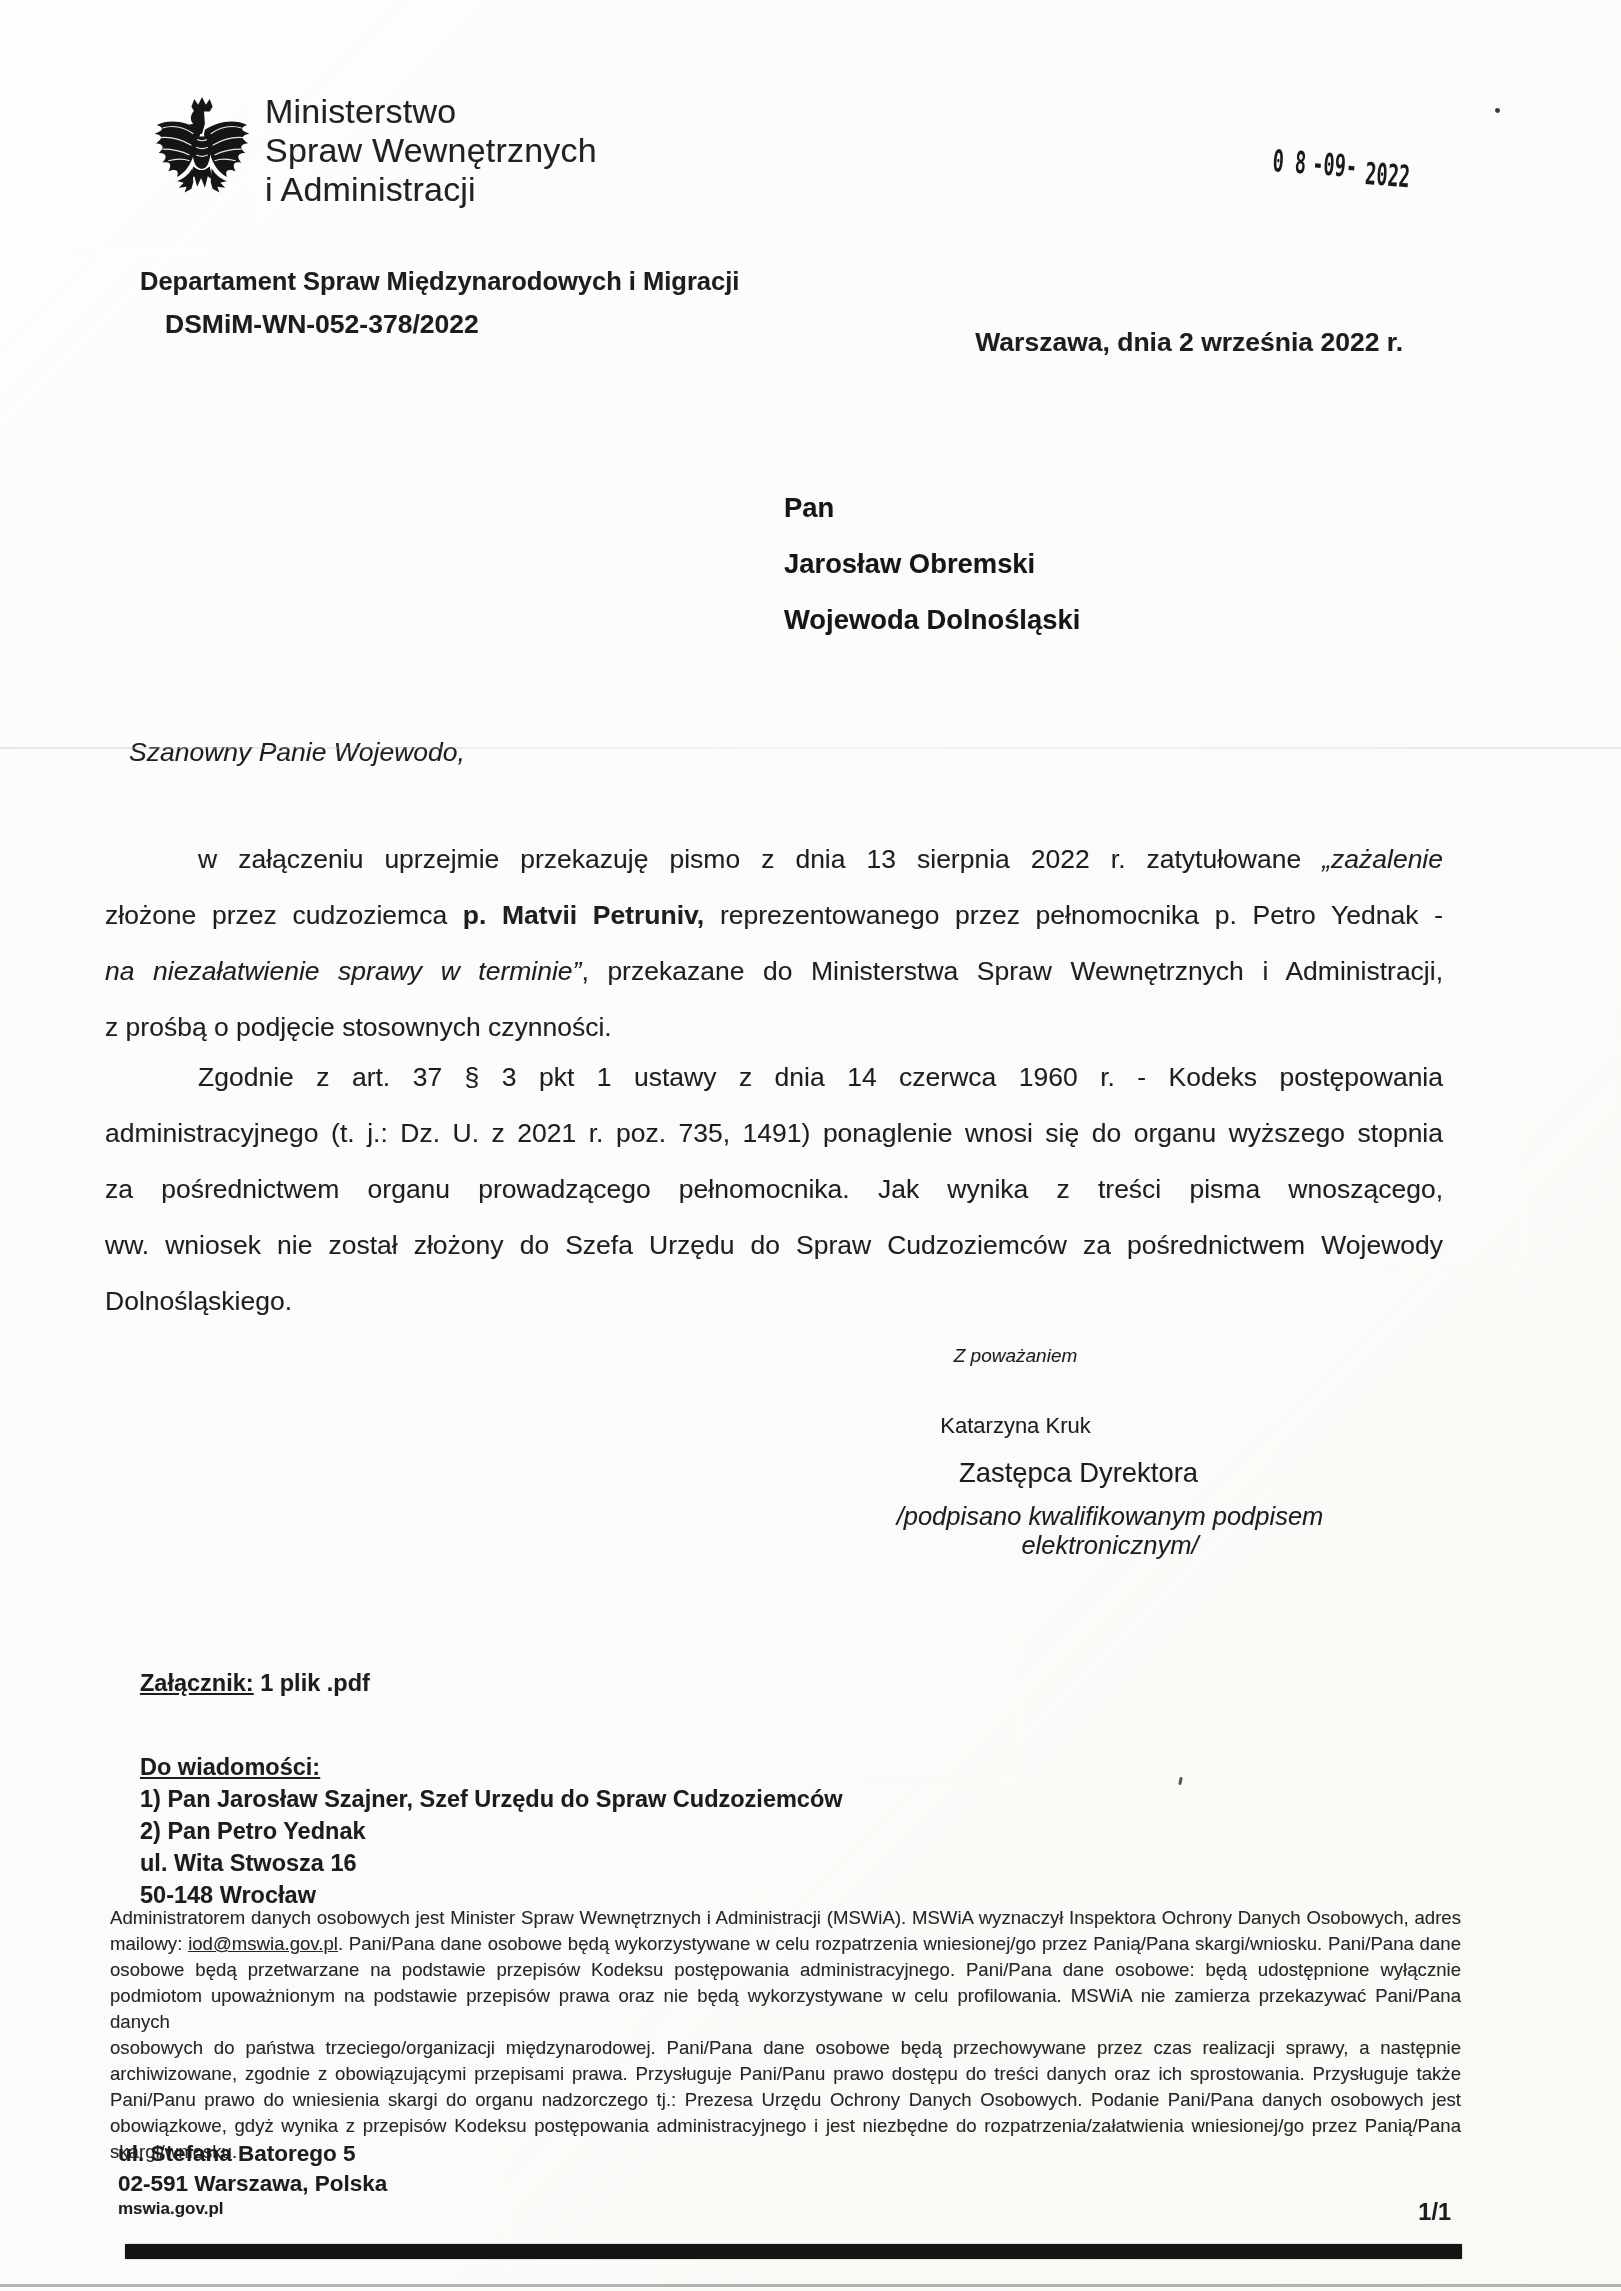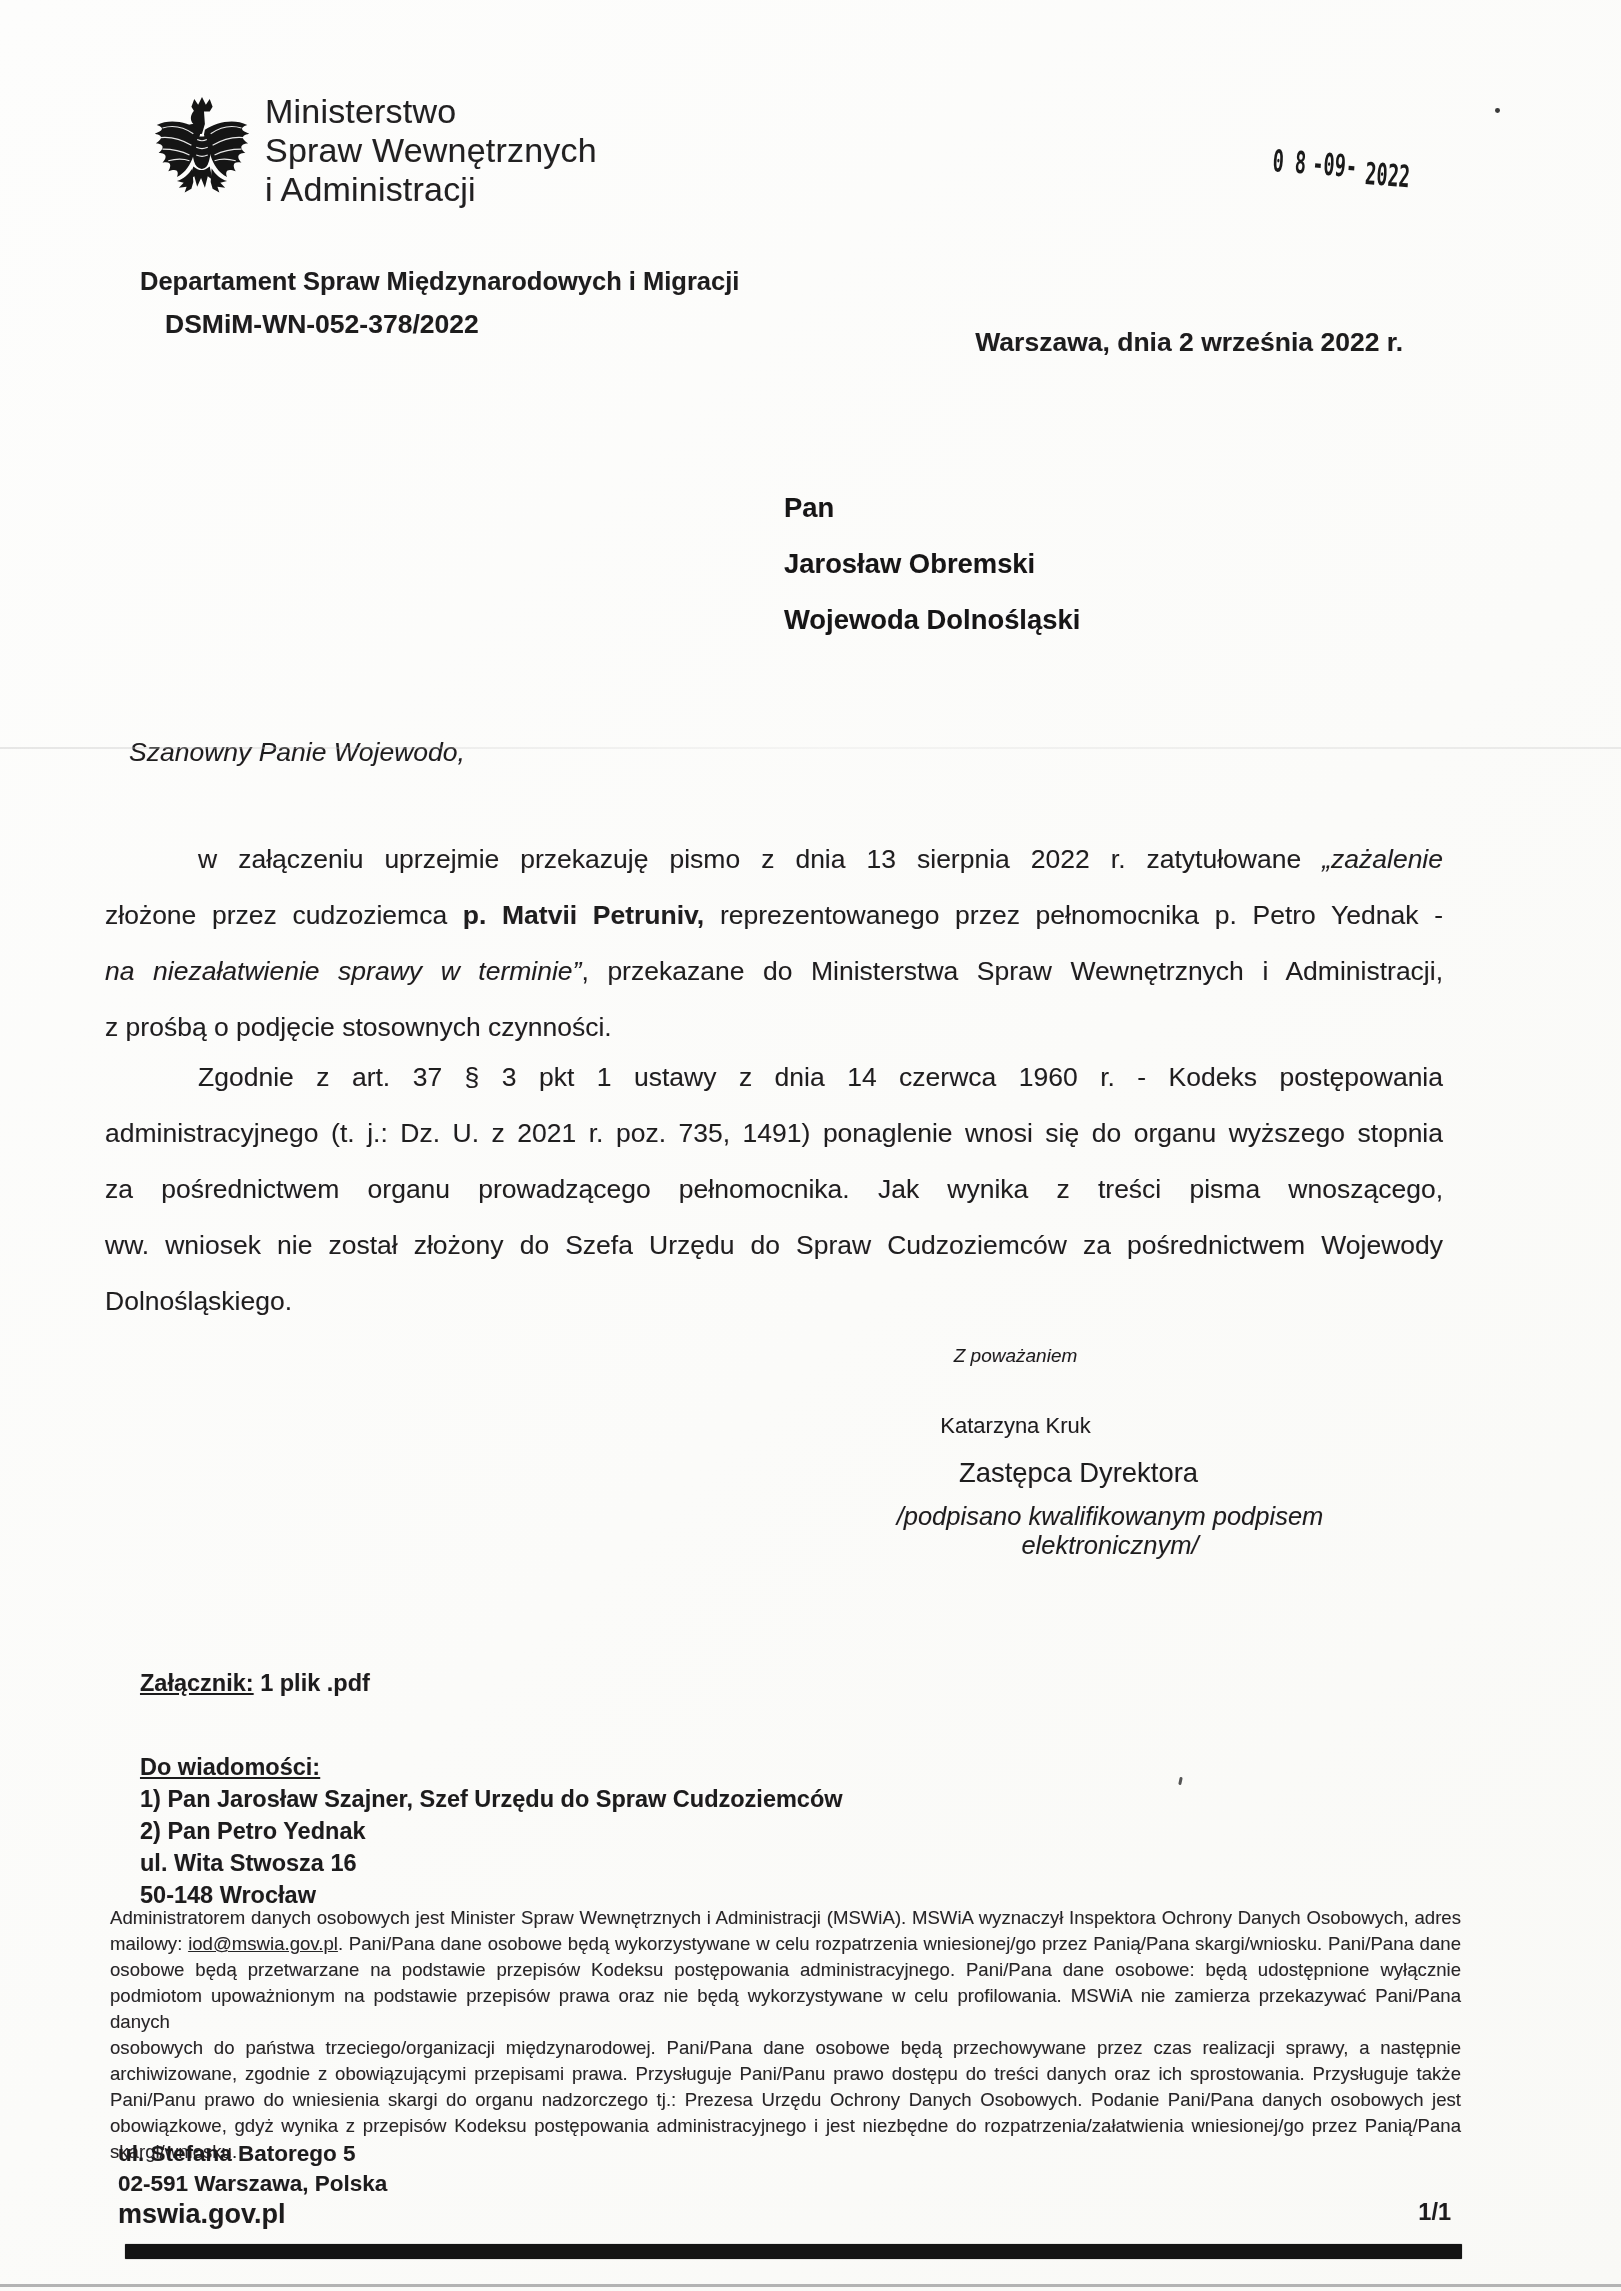--- a/index.html
+++ b/index.html
@@ -59,21 +59,21 @@
   .cc .line{line-height:32px;}
   .cc-list div{line-height:32px;}
 
   
   .privacy{position:absolute;left:110px;top:1905px;width:1351px;font-size:18.6px;color:#262626;}
   .privacy .line{line-height:26px;}
 
   
   .footer-address{position:absolute;left:118px;top:2139px;font-size:22.5px;font-weight:600;color:#1c1c1c;}
   .footer-address div{line-height:30px;}
-  .website{position:absolute;left:118px;top:2199px;font-size:27px;font-weight:600;color:#1c1c1c;}
+  .website{position:absolute;left:118px;top:2199px;font-size:17px;font-weight:600;color:#1c1c1c;}
   .pagenum{position:absolute;left:1353px;top:2199px;width:98px;text-align:right;font-size:23.5px;font-weight:600;color:#1c1c1c;}
 
   
   .bottom-bar{position:absolute;left:125px;top:2244px;width:1337px;height:14.7px;background:#141414;border-radius:1px;box-shadow:0 0 1px #333;}
   .bottom-edge{position:absolute;left:0;top:2284px;width:100%;height:2.9px;background:#b3b3b3;}
   .crease{position:absolute;left:0;top:747px;width:100%;height:2px;background:linear-gradient(90deg,rgba(190,190,190,.35),rgba(210,210,210,.18),rgba(190,190,190,.3));}
   .speck1{position:absolute;left:1495px;top:108px;width:4.9px;height:4.9px;background:#3a3a3a;border-radius:50%;}
   .speck2{position:absolute;left:1179px;top:1777px;width:2.9px;height:7.8px;background:#555;border-radius:2px;transform:rotate(12deg);}
 </style>
 </head>

